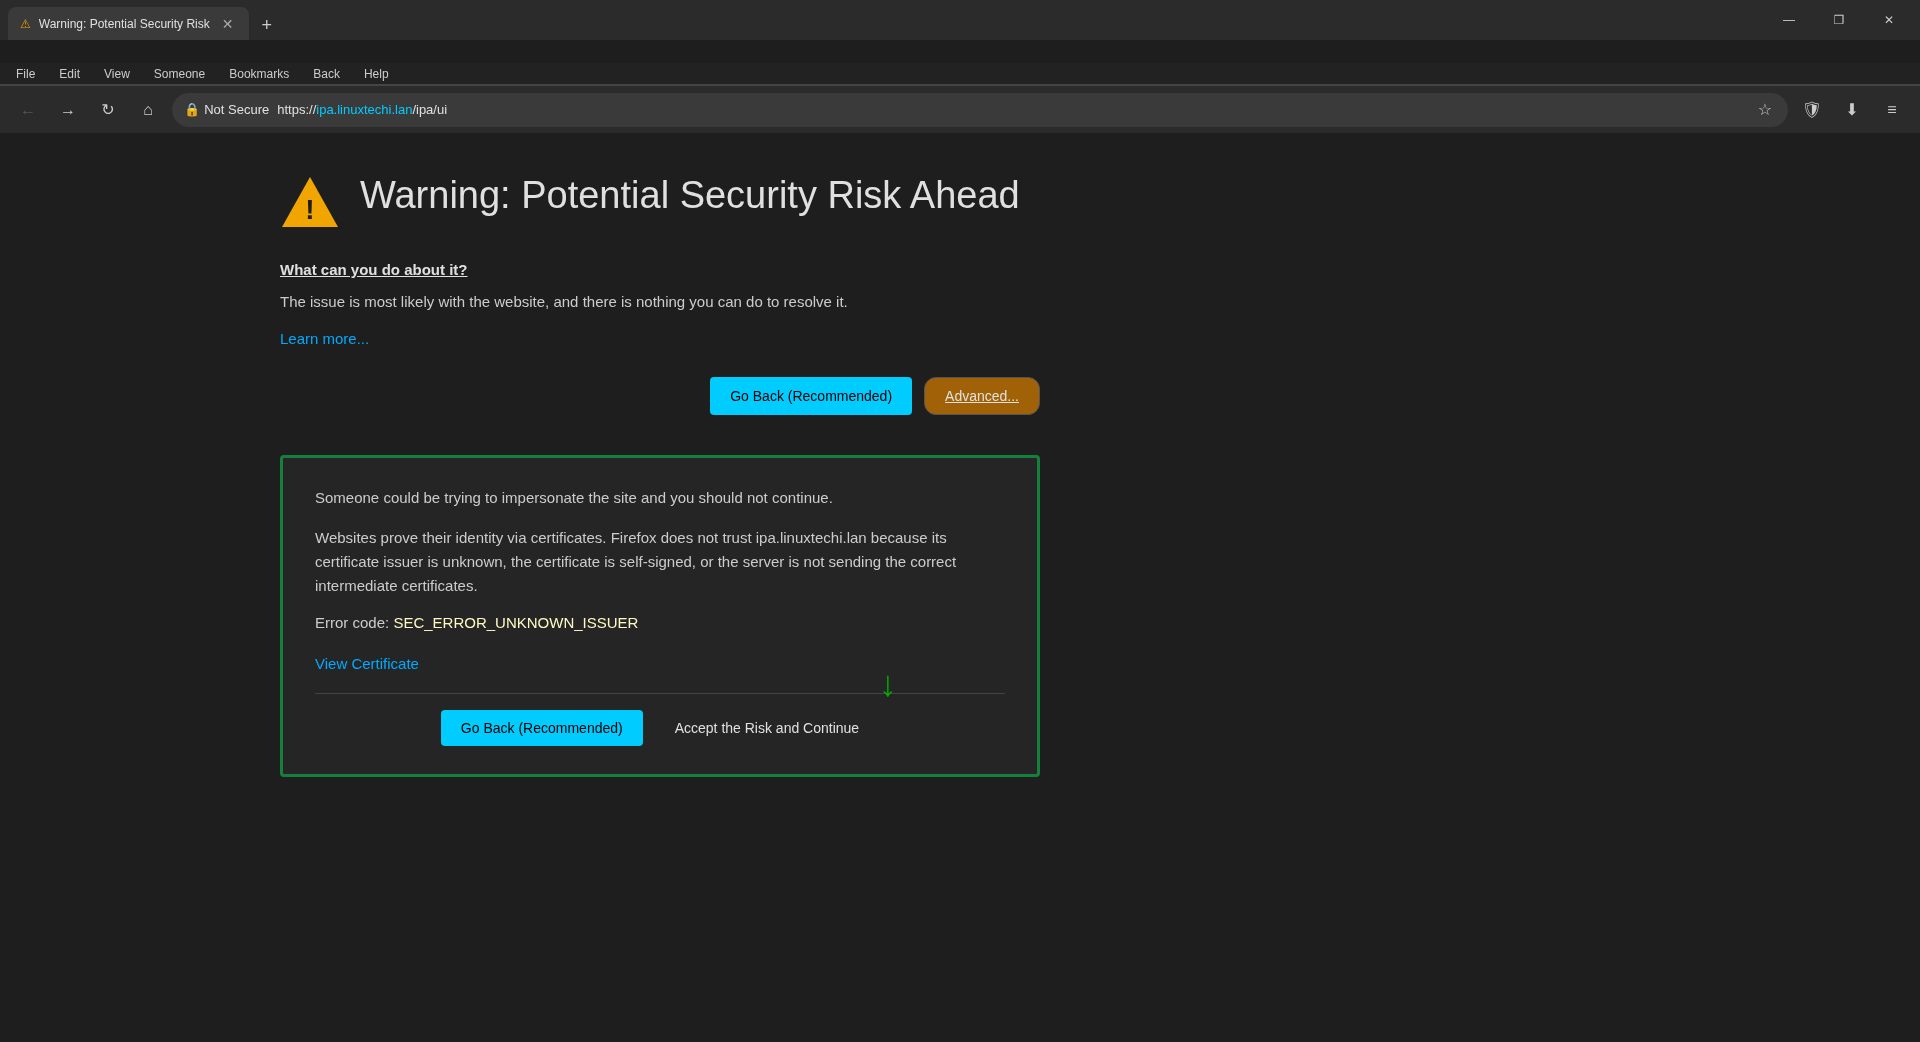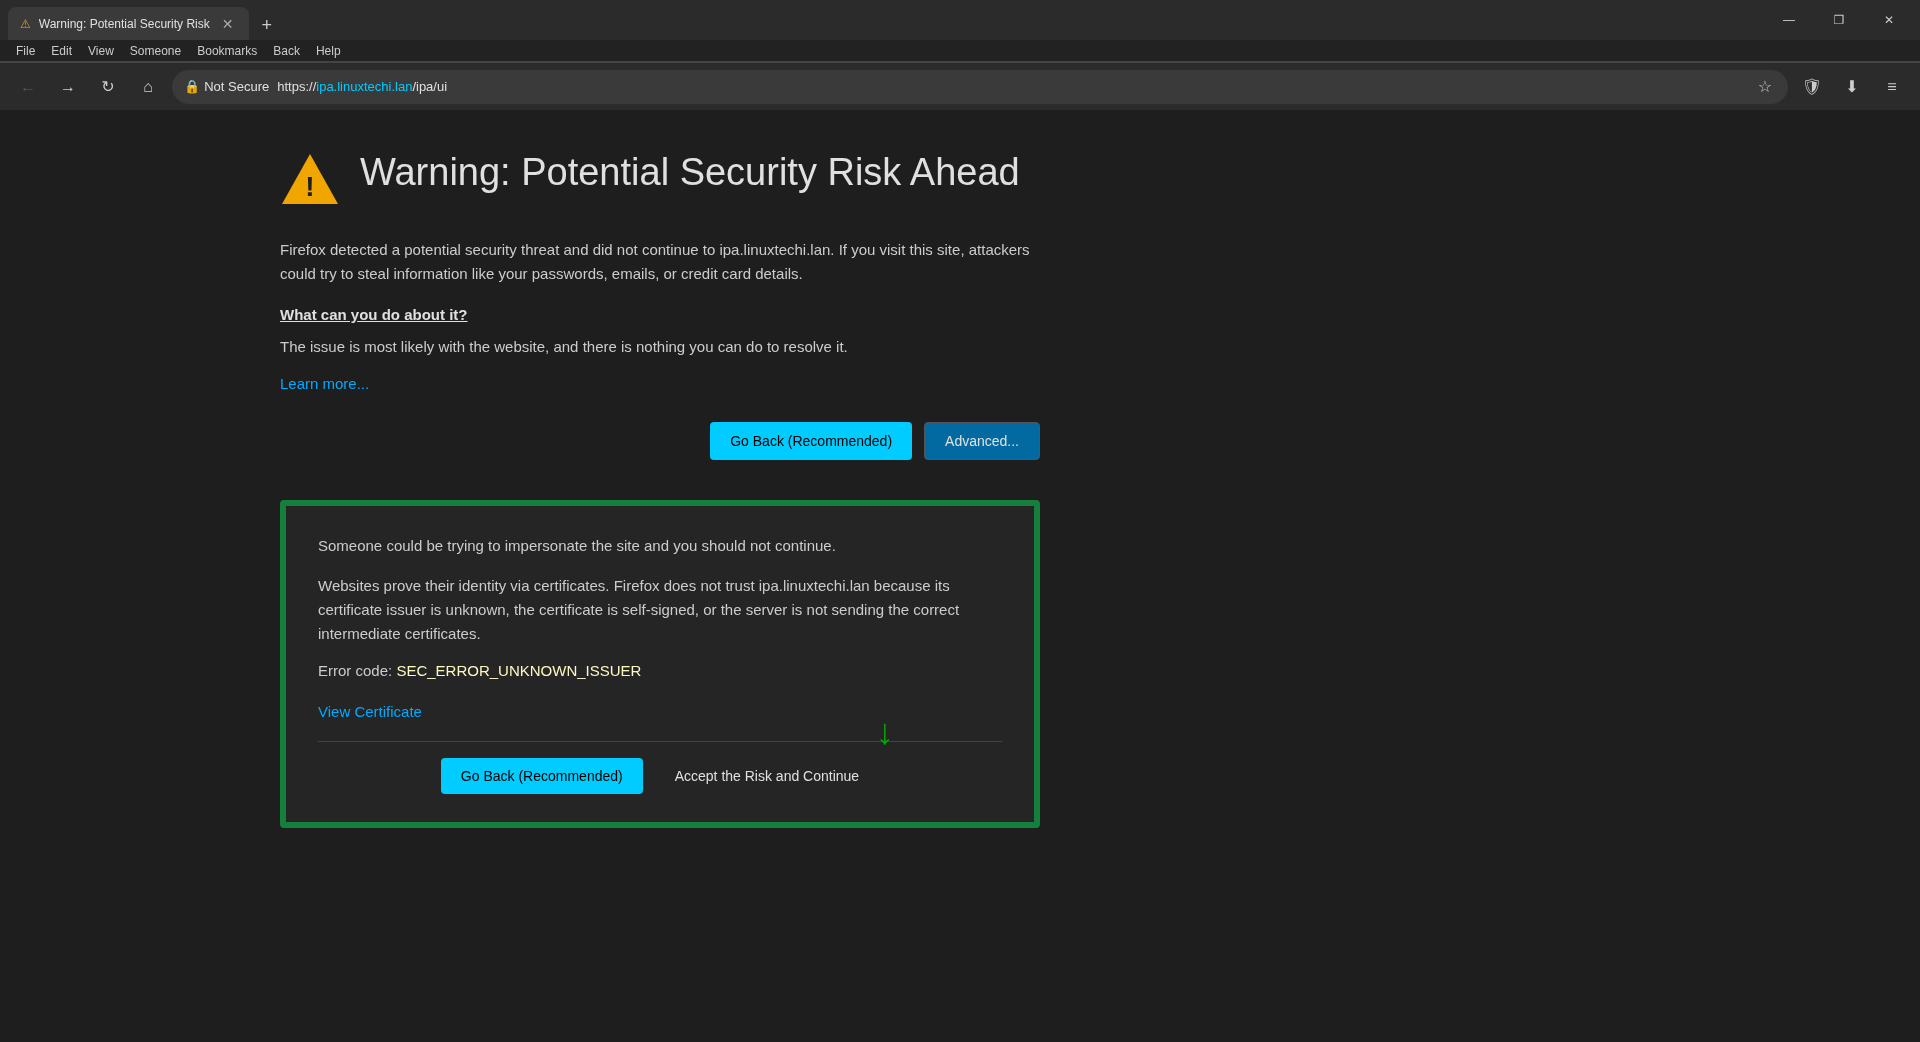--- a/index.html
+++ b/index.html
@@ -160,22 +160,23 @@
       font-size: 16px;
     }
 
     
     .menubar {
       background: #222;
       height: 22px;
       display: flex;
       align-items: center;
       padding: 0 8px;
-      gap: 0;
+      gap: 8px;
       border-bottom: 1px solid #444;
+      margin-top: 23px;
     }
     .menu-item {
       color: #ccc;
       font-size: 12px;
       padding: 2px 8px;
       cursor: pointer;
       border-radius: 3px;
     }
 
     
@@ -241,32 +242,33 @@
       background: #00ccff;
       color: #000;
       border: none;
       border-radius: 4px;
       padding: 10px 20px;
       font-size: 14px;
       cursor: pointer;
       font-weight: 500;
     }
     .btn-secondary {
-      background: #0369a1;
+      background: #a16207;
       color: #e0e0e0;
       border: 1px solid #555;
-      border-radius: 4px;
+      border-radius: 12px;
       padding: 10px 20px;
       font-size: 14px;
       cursor: pointer;
+      text-decoration: underline;
     }
 
     
     .advanced-box {
-      border: 6px solid #15803d;
+      border: 3px solid #15803d;
       border-radius: 4px;
       padding: 28px 32px;
       max-width: 760px;
       background: #252525;
       position: relative;
     }
     .advanced-text {
       font-size: 15px;
       color: #ccc;
       line-height: 1.6;
@@ -379,21 +381,20 @@
   <div class="warning-header">
     <div>
       <svg class="triangle-svg" viewBox="0 0 60 60" xmlns="http://www.w3.org/2000/svg">
         <polygon points="30,4 58,54 2,54" fill="#f0a500" stroke="none"></polygon>
         <text x="30" y="46" text-anchor="middle" font-size="28" font-weight="bold" fill="#1e1e1e">!</text>
       </svg>
     </div>
     <h1 class="warning-title">Warning: Potential Security Risk Ahead</h1>
   </div>
 
-  <p class="warning-description">Firefox detected a potential security threat and did not continue to ipa.linuxtechi.lan. If you visit this site, attackers could try to steal information like your passwords, emails, or credit card details.</p>
 
   <p class="section-heading">What can you do about it?</p>
   <p class="section-text">The issue is most likely with the website, and there is nothing you can do to resolve it.</p>
 
   <a class="learn-more">Learn more...</a>
 
   <div class="button-row">
     <button class="btn-primary">Go Back (Recommended)</button>
     <button class="btn-secondary">Advanced...</button>
   </div>

